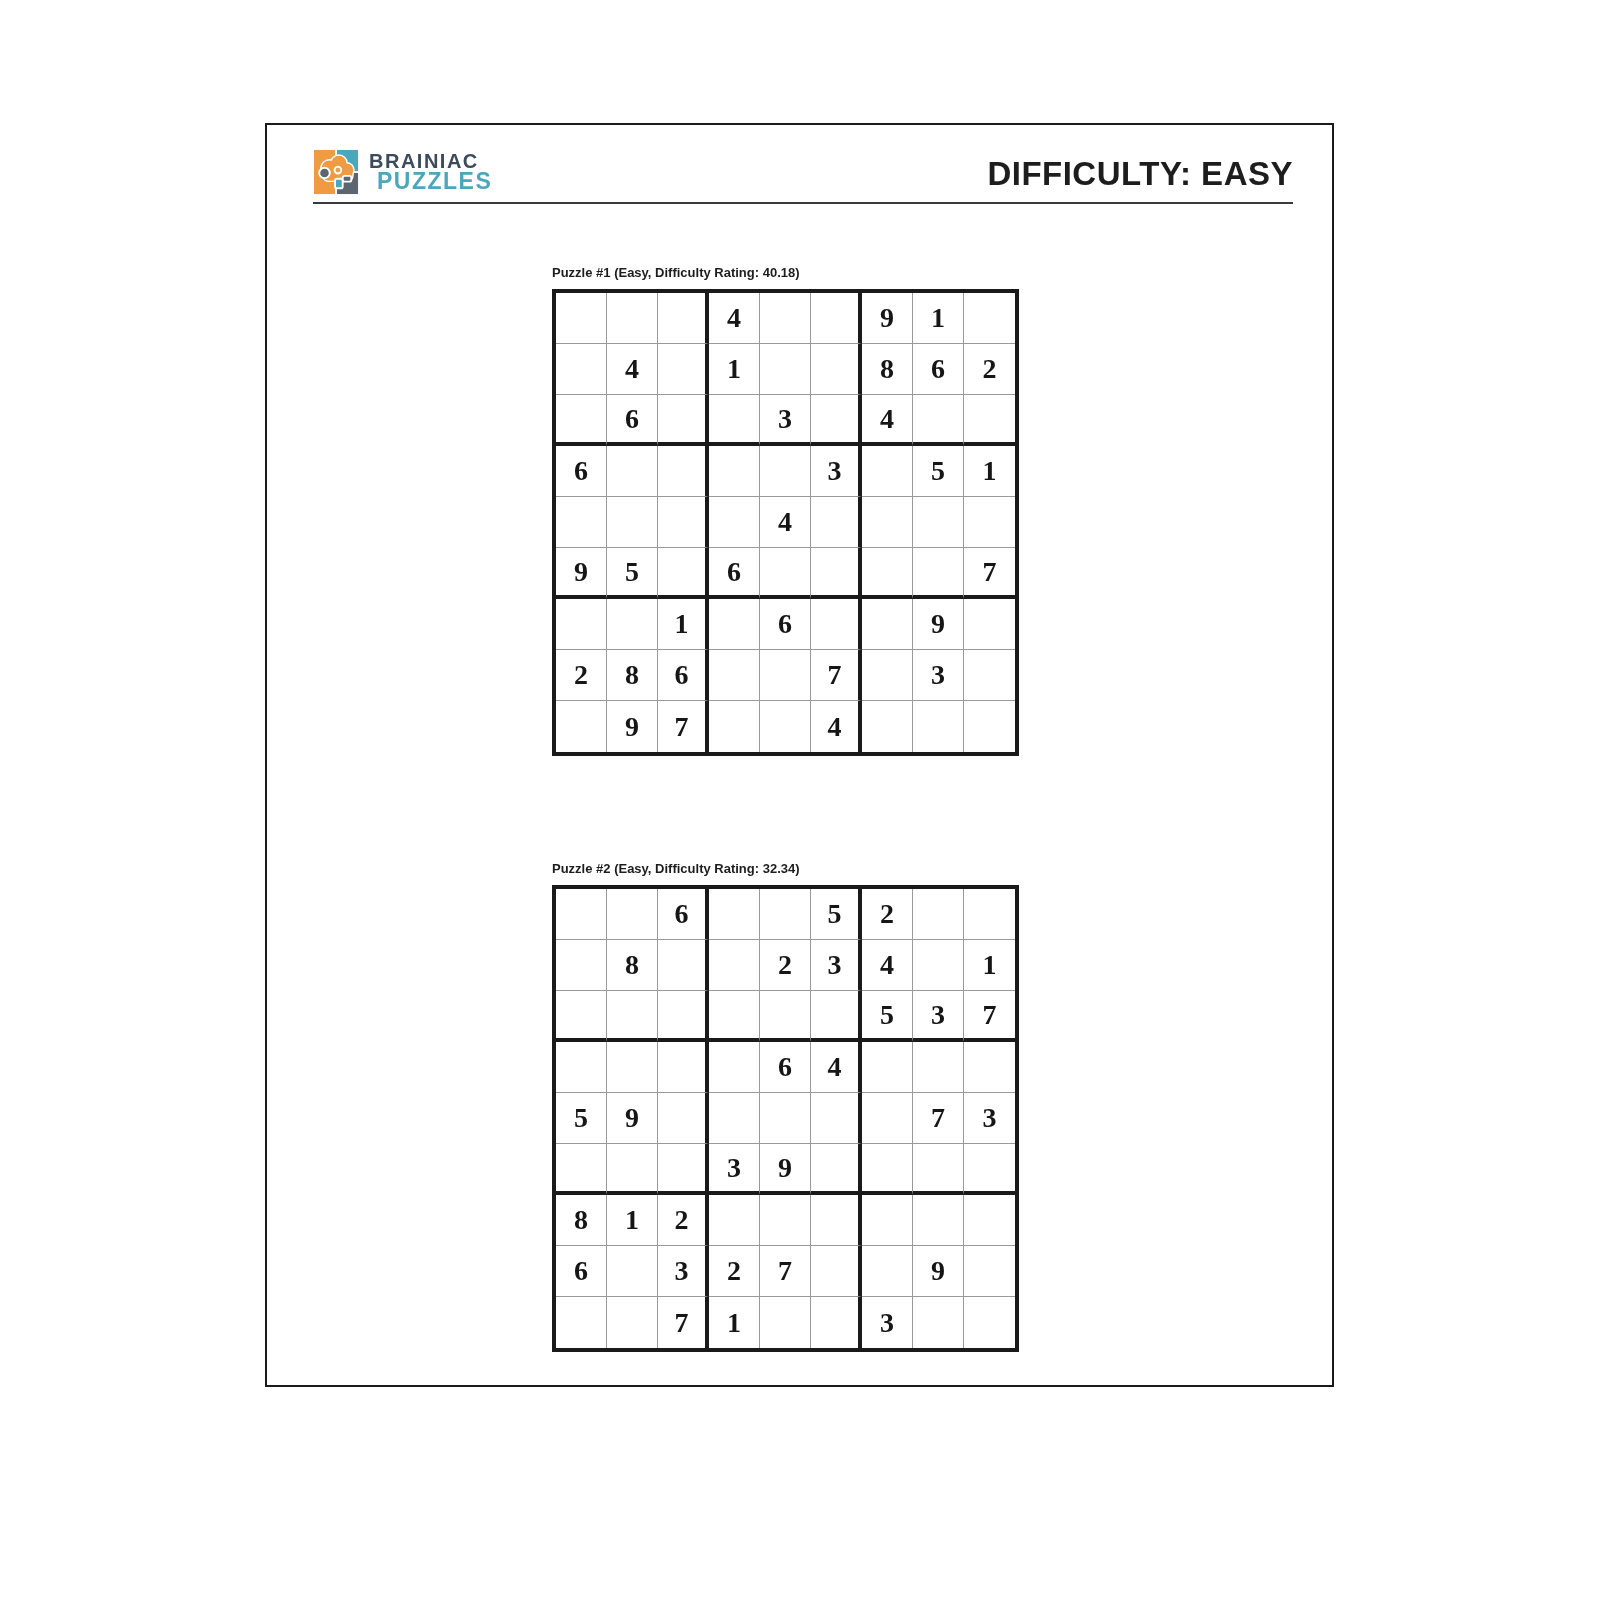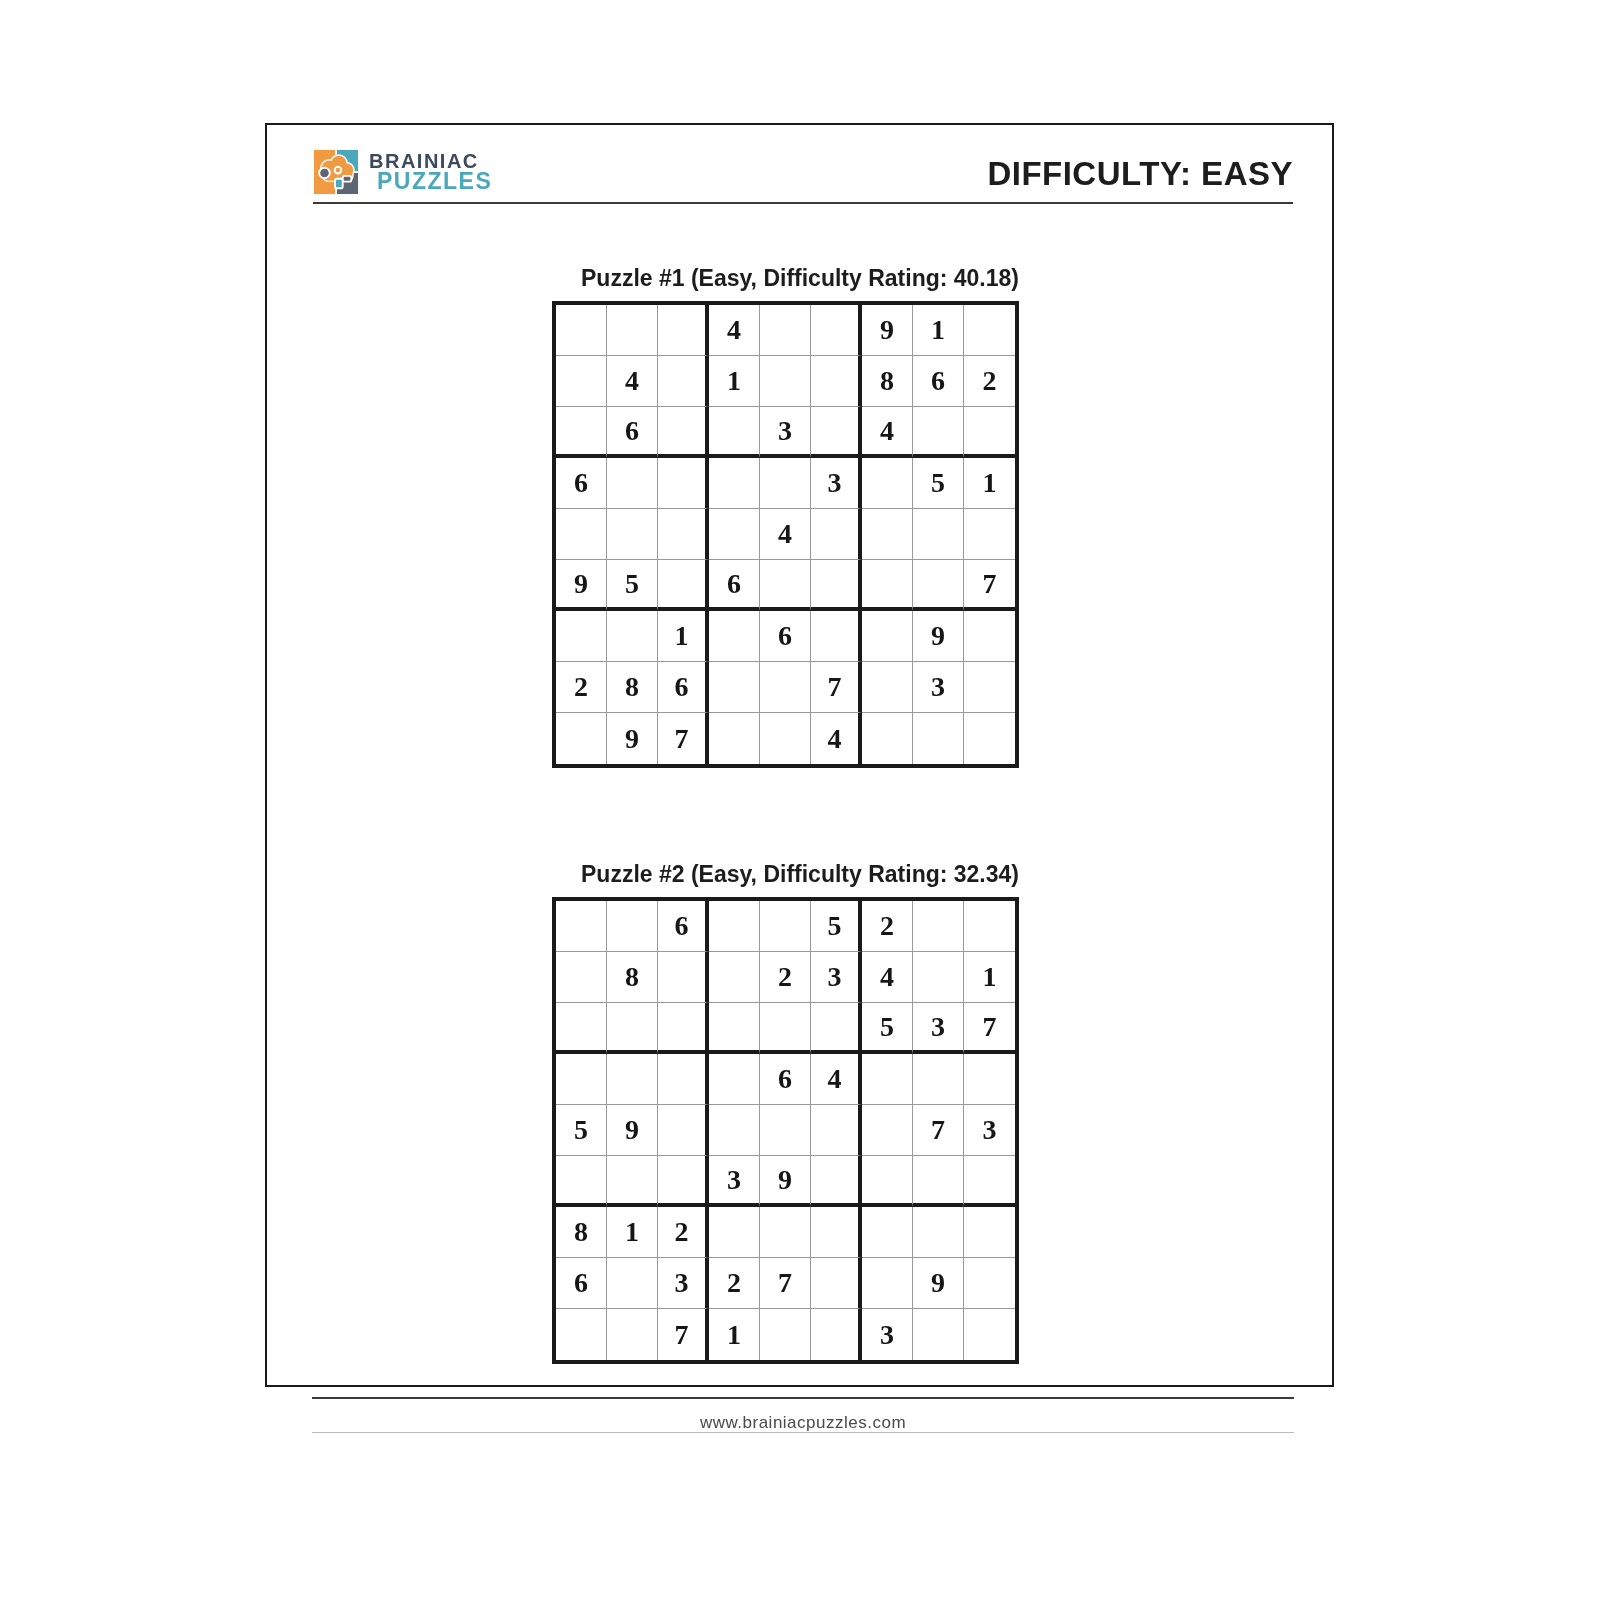--- a/index.html
+++ b/index.html
@@ -32,21 +32,21 @@
   }
   .difficulty {
     font-size:33px; font-weight:800; color:#1d1d1d; letter-spacing:0.5px;
     padding-bottom:2px;
   }
   
   .puzzle { position:absolute; left:285px; }
   .puzzle-1 { top:140px; }
   .puzzle-2 { top:692px;margin-top:44px; }
   .puzzle-title {
-    font-size:23px; font-weight:bold; color:#1d1d1d; margin-bottom:9px;text-align:right;
+    font-size:13px; font-weight:bold; color:#1d1d1d; margin-bottom:9px;
   }
   .sudoku {
     display:grid; grid-template-columns:repeat(9,51px); grid-auto-rows:51px;
     border:4px solid var(--grid-line-thick,#1a1a1a);
     background:#ffffff; width:max-content;
   }
   .cell {
     border-right:1px solid var(--grid-line-thin,#999999);
     border-bottom:1px solid var(--grid-line-thin,#999999);
     display:flex; align-items:center; justify-content:center;
@@ -282,17 +282,14 @@
         <div class="cell">7</div>
         <div class="cell">1</div>
         <div class="cell"></div>
         <div class="cell"></div>
         <div class="cell">3</div>
         <div class="cell"></div>
         <div class="cell"></div>
       </div>
   </div>
 
-  <div class="ftr">
-    <div class="ftr-url">www.brainiacpuzzles.com</div>
-  </div>
 
 </div>
 
 </body></html>

